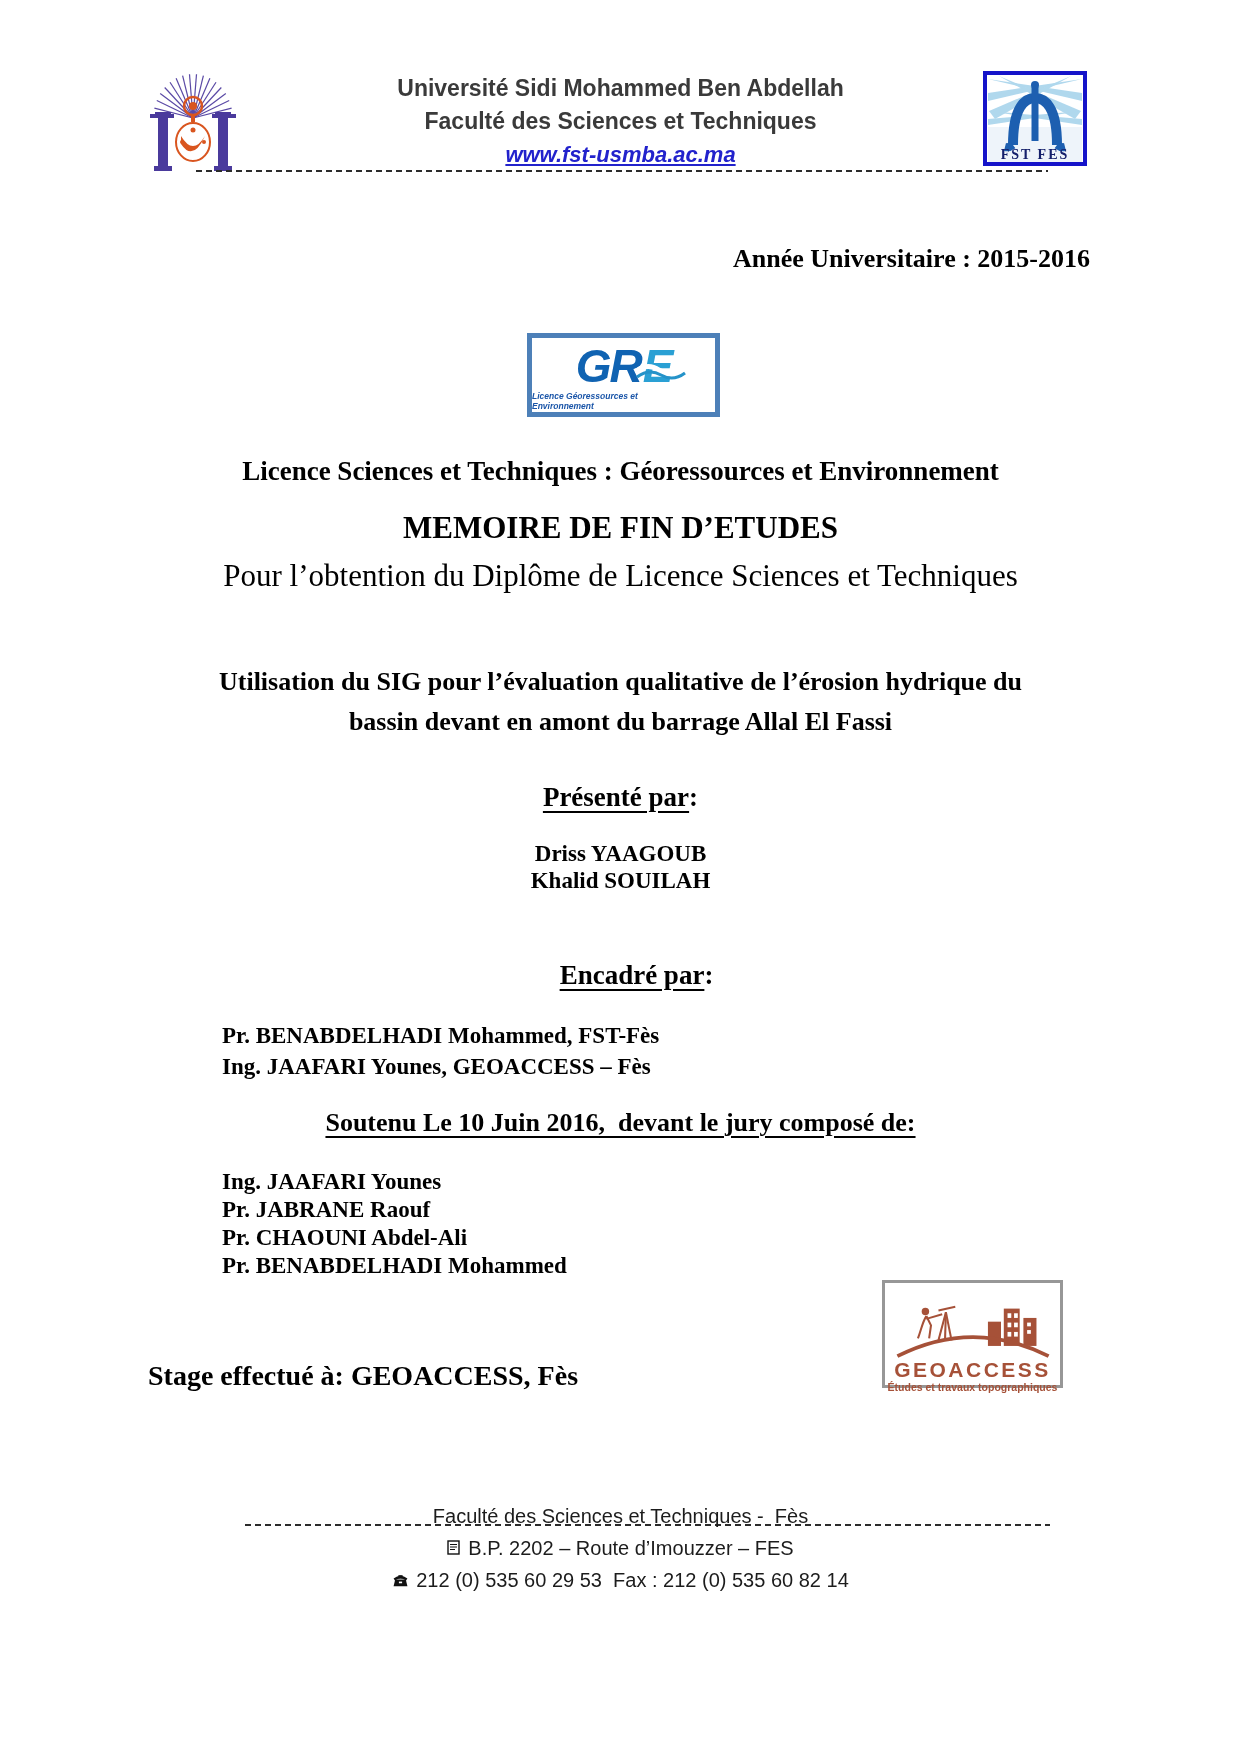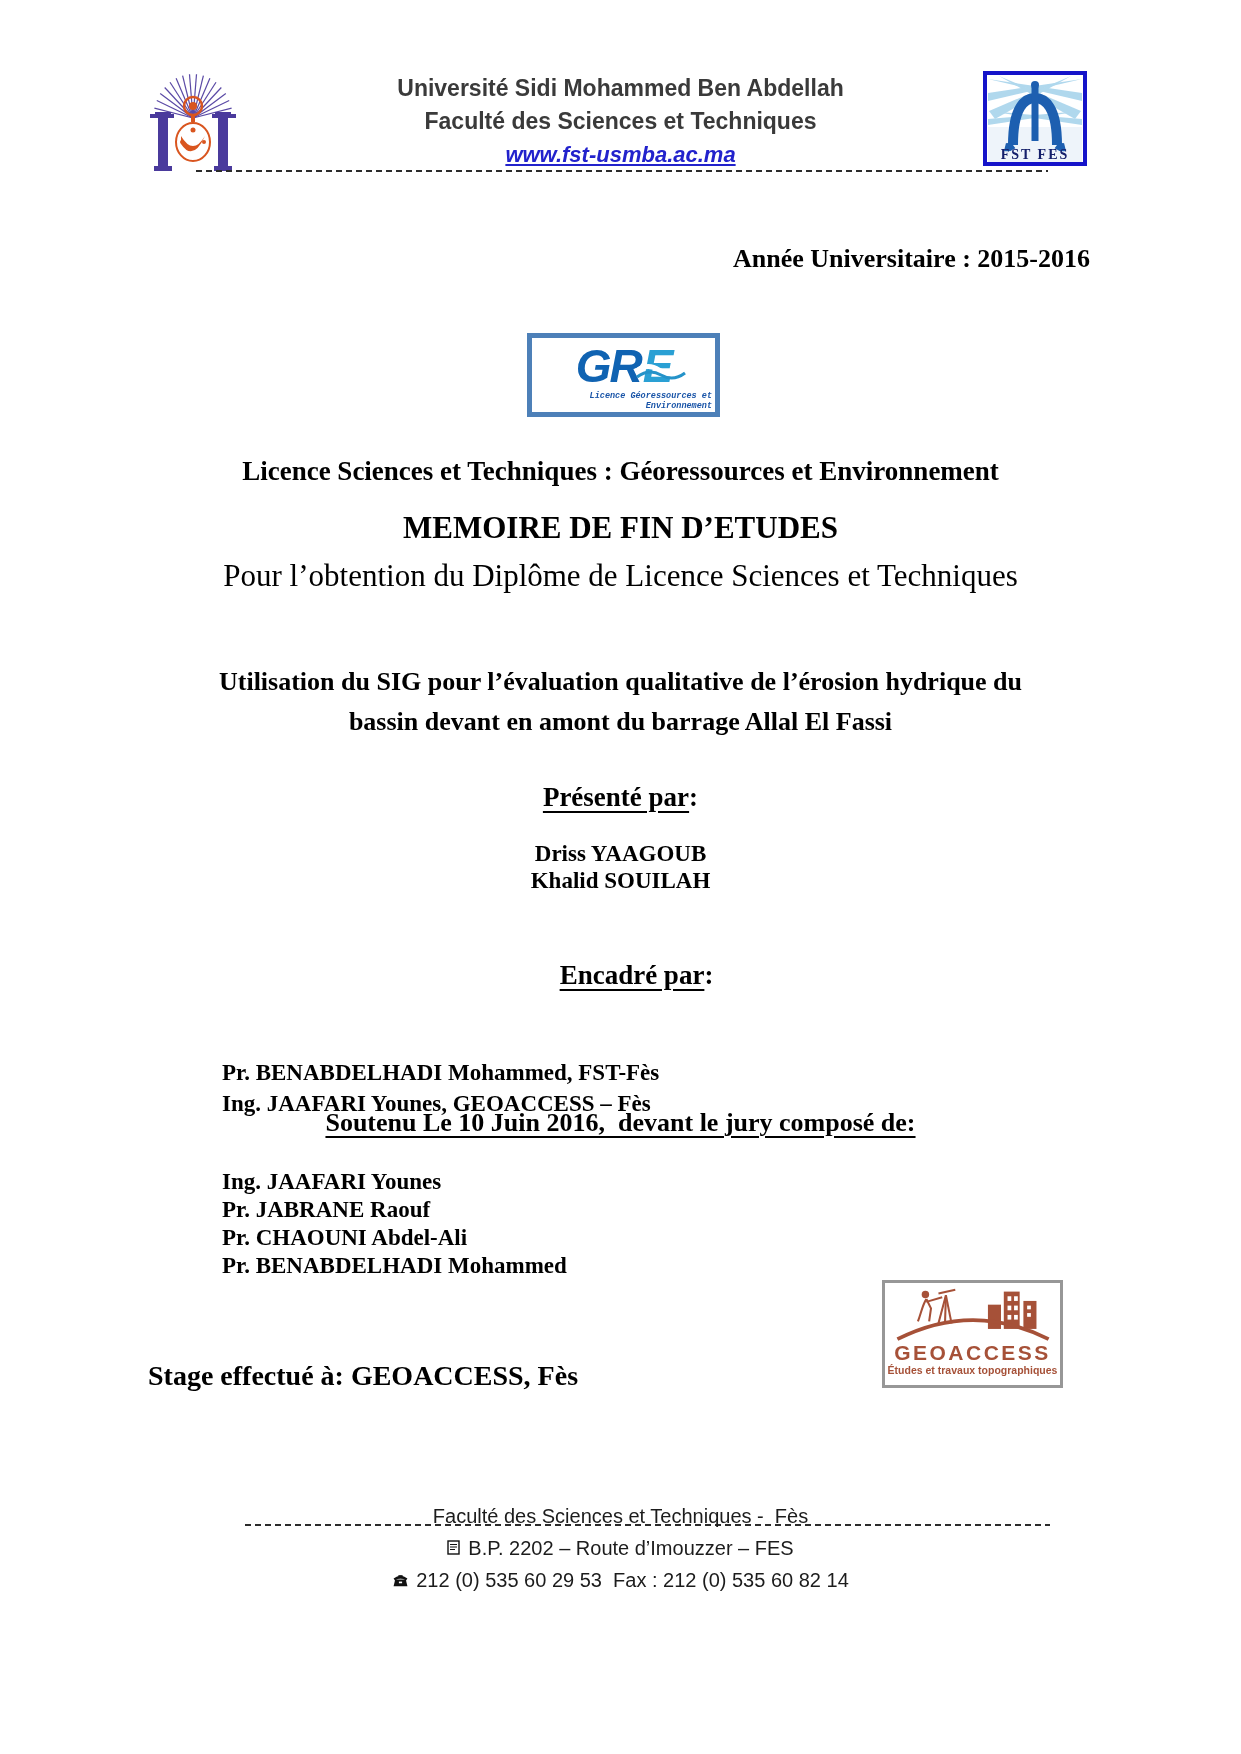--- a/index.html
+++ b/index.html
@@ -24,39 +24,39 @@
   .annee{right:151px;top:244px;font-size:26px;font-weight:bold;}
 
   
   .gre-logo{left:527px;top:333px;width:193px;height:84px;box-sizing:border-box;
             border:5px solid #4d80b8;background:#fff;}
   .gre-letters{display:flex;justify-content:center;align-items:flex-start;height:58px;
                font-family:"Liberation Sans",sans-serif;font-style:italic;font-weight:900;
                font-size:46px;line-height:56px;letter-spacing:-2px;color:#1063b2;}
   .gre-e{position:relative;color:#2aa0d4;margin-left:2px;}
   .gre-wave{position:absolute;left:-8px;top:22px;width:52px;height:26px;}
-  .gre-caption{position:absolute;left:0;right:3px;bottom:1px;text-align:right;
-               font-family:Liberation Mono, monospace;font-weight:bold;font-style:italic;
+  .gre-caption{position:absolute;left:0;right:16px;bottom:1px;text-align:left;
+               font-family:Liberation Sans, sans-serif;font-weight:bold;font-style:italic;
                font-size:8.5px;color:#1a55a8;}
 
   .program-line{top:456px;font-size:27px;font-weight:bold;}
   .memoire{top:510px;font-size:31px;font-weight:bold;}
   .purpose{top:558px;font-size:31px;}
   .thesis-title{top:654px;font-size:26px;font-weight:bold;line-height:40px;margin-top:8px;}
 
   .presente-heading{top:782px;font-size:27px;font-weight:bold;}
   .authors{top:840px;font-size:23px;font-weight:bold;line-height:27px;}
   .encadre-heading{top:960px;font-size:27px;font-weight:bold;padding-left:32px;}
-  .encadre-list{left:222px;top:1020px;font-size:23px;font-weight:bold;line-height:31px;margin-top:37px;}
+  .encadre-list{left:222px;top:1020px;font-size:23px;font-weight:bold;line-height:31px;}
   .soutenu-heading{top:1108px;font-size:26px;font-weight:bold;}
   .jury-list{left:222px;top:1168px;font-size:23px;font-weight:bold;line-height:28px;}
 
   
   .geo-logo{left:882px;top:1280px;width:181px;height:108px;box-sizing:border-box;
-            border:3px solid #979797;background:#fff;text-align:center;padding-top:3px;}
+            border:3px solid #979797;background:#fff;text-align:center;padding-top:20px;}
   .geo-art{width:168px;height:56px;display:block;margin:0 auto;}
   .geo-name{font-family:"Liberation Sans",sans-serif;font-weight:bold;font-size:21px;
             letter-spacing:2.5px;color:#a65138;line-height:22px;}
   .geo-tagline{font-family:"Liberation Sans",sans-serif;font-weight:bold;font-size:10.5px;
                color:#a65138;line-height:13px;}
 
   .stage{left:148px;top:1360px;font-size:28px;font-weight:bold;}
 
   .footer-dashes{left:245px;top:1524px;width:805px;}
   .footer{left:0;right:0;top:1500px;text-align:center;font-family:"Liberation Sans",sans-serif;

